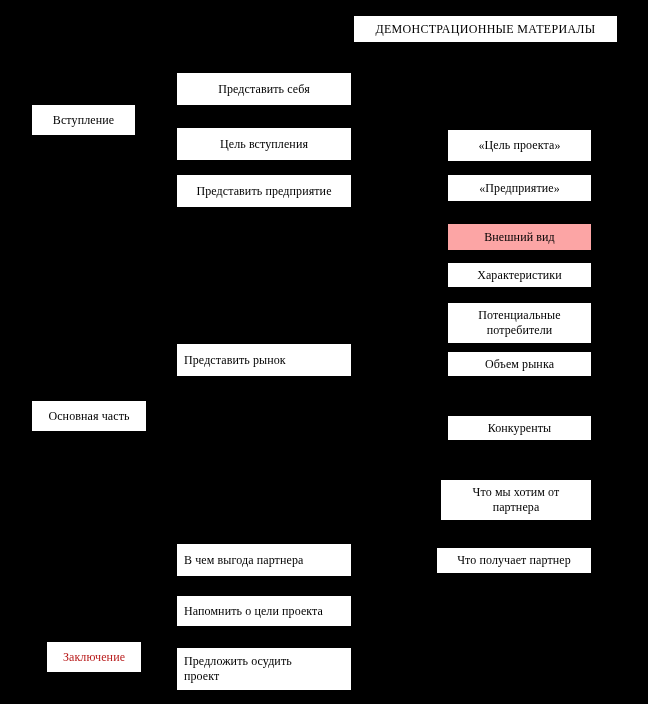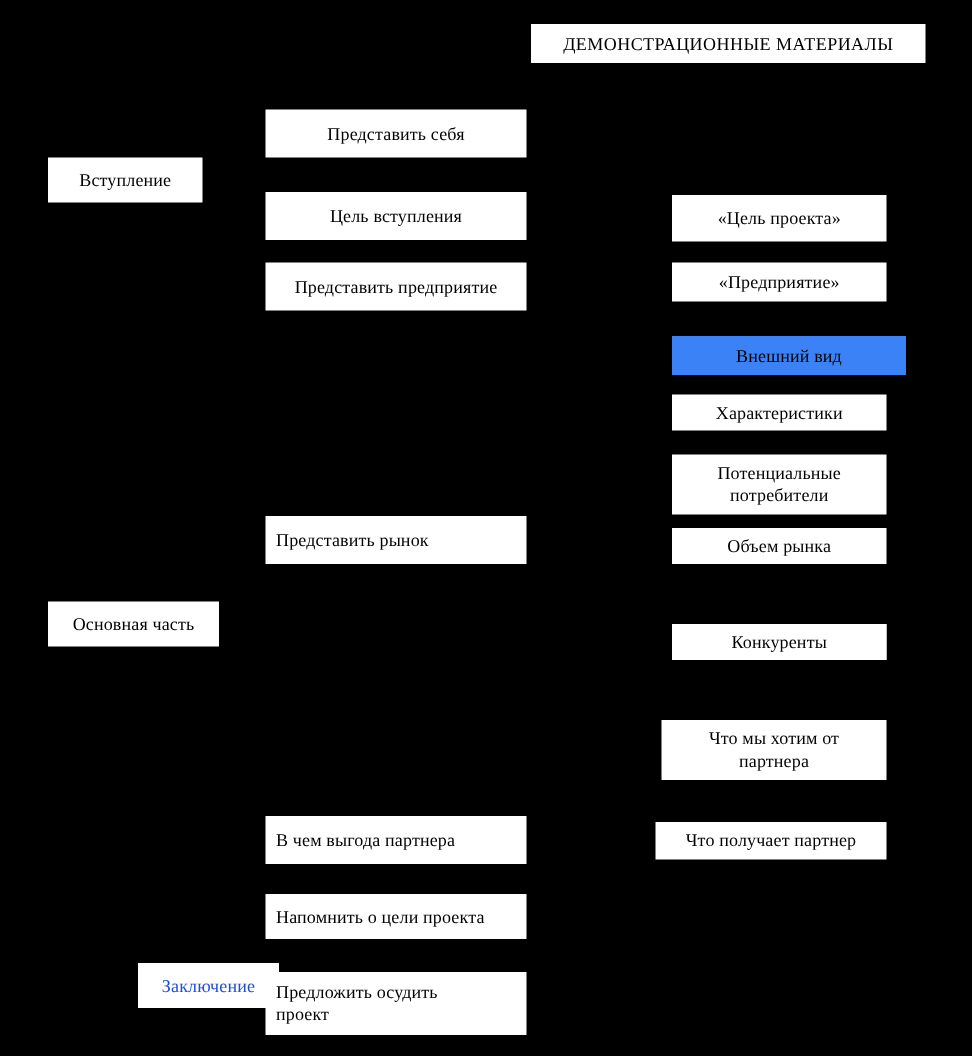--- a/index.html
+++ b/index.html
@@ -44,21 +44,21 @@
   <div class="node center title-node" style="left: 354px; top: 16px; width: 263px; height: 26px; background: rgb(255, 255, 255); color: rgb(0, 0, 0);">
     <span class="ln">ДЕМОНСТРАЦИОННЫЕ МАТЕРИАЛЫ</span>
   </div>
 
   <div class="node center" style="left: 32px; top: 105px; width: 103px; height: 30px; background: rgb(255, 255, 255); color: rgb(0, 0, 0);">
     <span class="ln">Вступление</span>
   </div>
   <div class="node center" style="left: 32px; top: 401px; width: 114px; height: 30px; background: rgb(255, 255, 255); color: rgb(0, 0, 0);">
     <span class="ln">Основная часть</span>
   </div>
-  <div class="node center" style="left: 47px; top: 642px; width: 94px; height: 30px; background: rgb(255, 255, 255); color: #1d4ed8; margin-left: 45px;">
+  <div class="node center" style="left: 47px; top: 642px; width: 94px; height: 30px; background: rgb(255, 255, 255); color: #b91c1c;">
     <span class="ln">Заключение</span>
   </div>
 
   <div class="node center" style="left: 177px; top: 73px; width: 174px; height: 32px; background: rgb(255, 255, 255); color: rgb(0, 0, 0);">
     <span class="ln">Представить себя</span>
   </div>
   <div class="node center" style="left: 177px; top: 128px; width: 174px; height: 32px; background: rgb(255, 255, 255); color: rgb(0, 0, 0);">
     <span class="ln">Цель вступления</span>
   </div>
   <div class="node center" style="left: 177px; top: 175px; width: 174px; height: 32px; background: rgb(255, 255, 255); color: rgb(0, 0, 0);">
@@ -77,21 +77,21 @@
     <span class="ln">Предложить осудить</span>
     <span class="ln">проект</span>
   </div>
 
   <div class="node center" style="left: 448px; top: 130px; width: 143px; height: 31px; background: rgb(255, 255, 255); color: rgb(0, 0, 0);">
     <span class="ln">«Цель проекта»</span>
   </div>
   <div class="node center" style="left: 448px; top: 175px; width: 143px; height: 26px; background: rgb(255, 255, 255); color: rgb(0, 0, 0);">
     <span class="ln">«Предприятие»</span>
   </div>
-  <div class="node center" style="left: 448px; top: 224px; width: 156px; height: 26px; background: #3b82f6; color: rgb(0, 0, 0);">
+  <div class="node center" style="left: 448px; top: 224px; width: 143px; height: 26px; background: #fca5a5; color: rgb(0, 0, 0);">
     <span class="ln">Внешний вид</span>
   </div>
   <div class="node center" style="left: 448px; top: 263px; width: 143px; height: 24px; background: rgb(255, 255, 255); color: rgb(0, 0, 0);">
     <span class="ln">Характеристики</span>
   </div>
   <div class="node center" style="left: 448px; top: 303px; width: 143px; height: 40px; background: rgb(255, 255, 255); color: rgb(0, 0, 0);">
     <span class="ln">Потенциальные</span>
     <span class="ln">потребители</span>
   </div>
   <div class="node center" style="left: 448px; top: 352px; width: 143px; height: 24px; background: rgb(255, 255, 255); color: rgb(0, 0, 0);">

